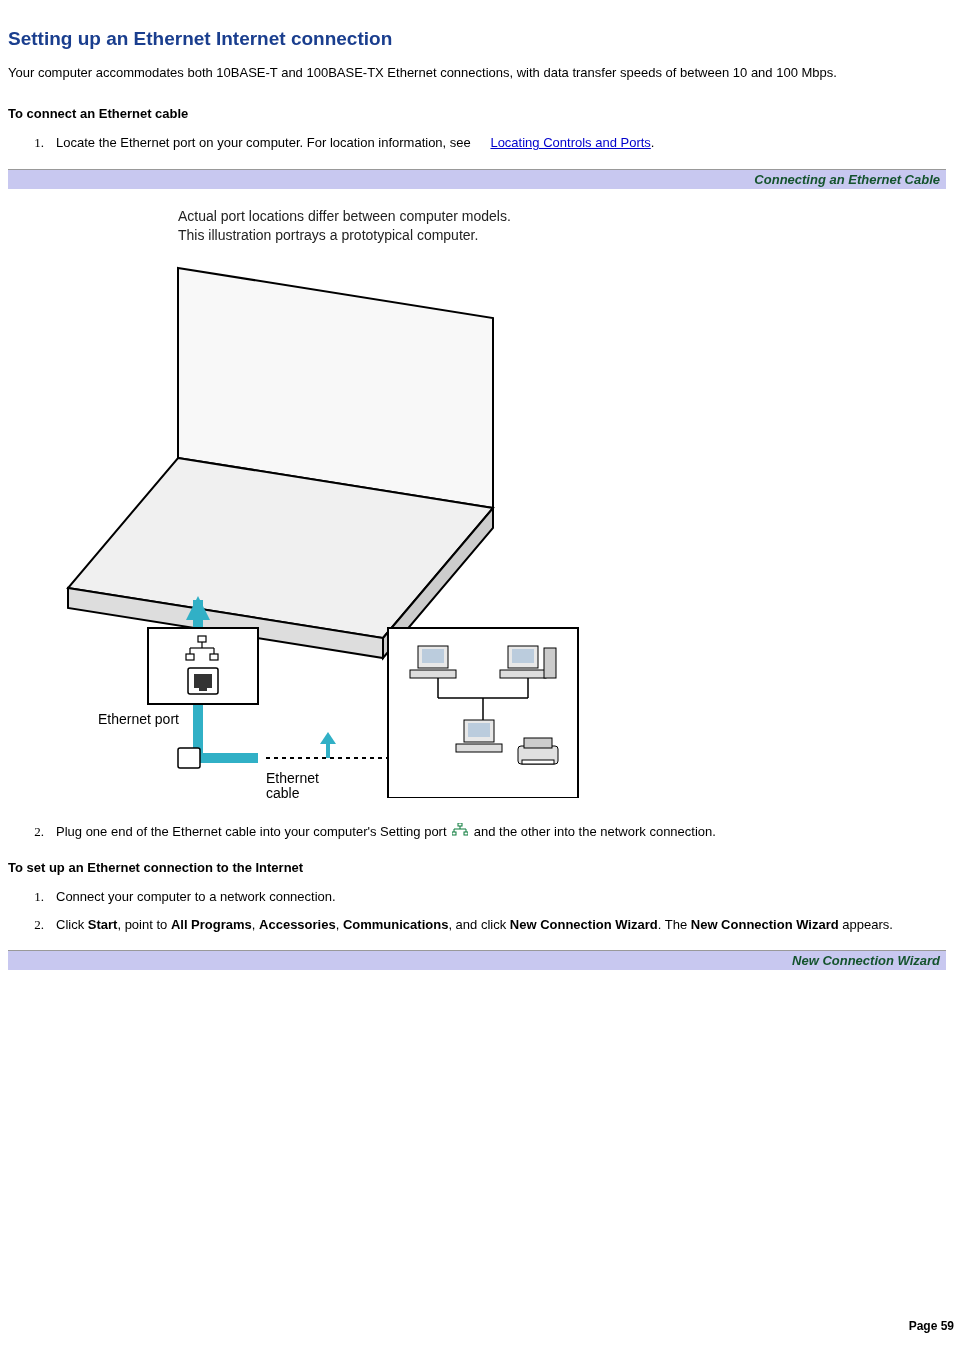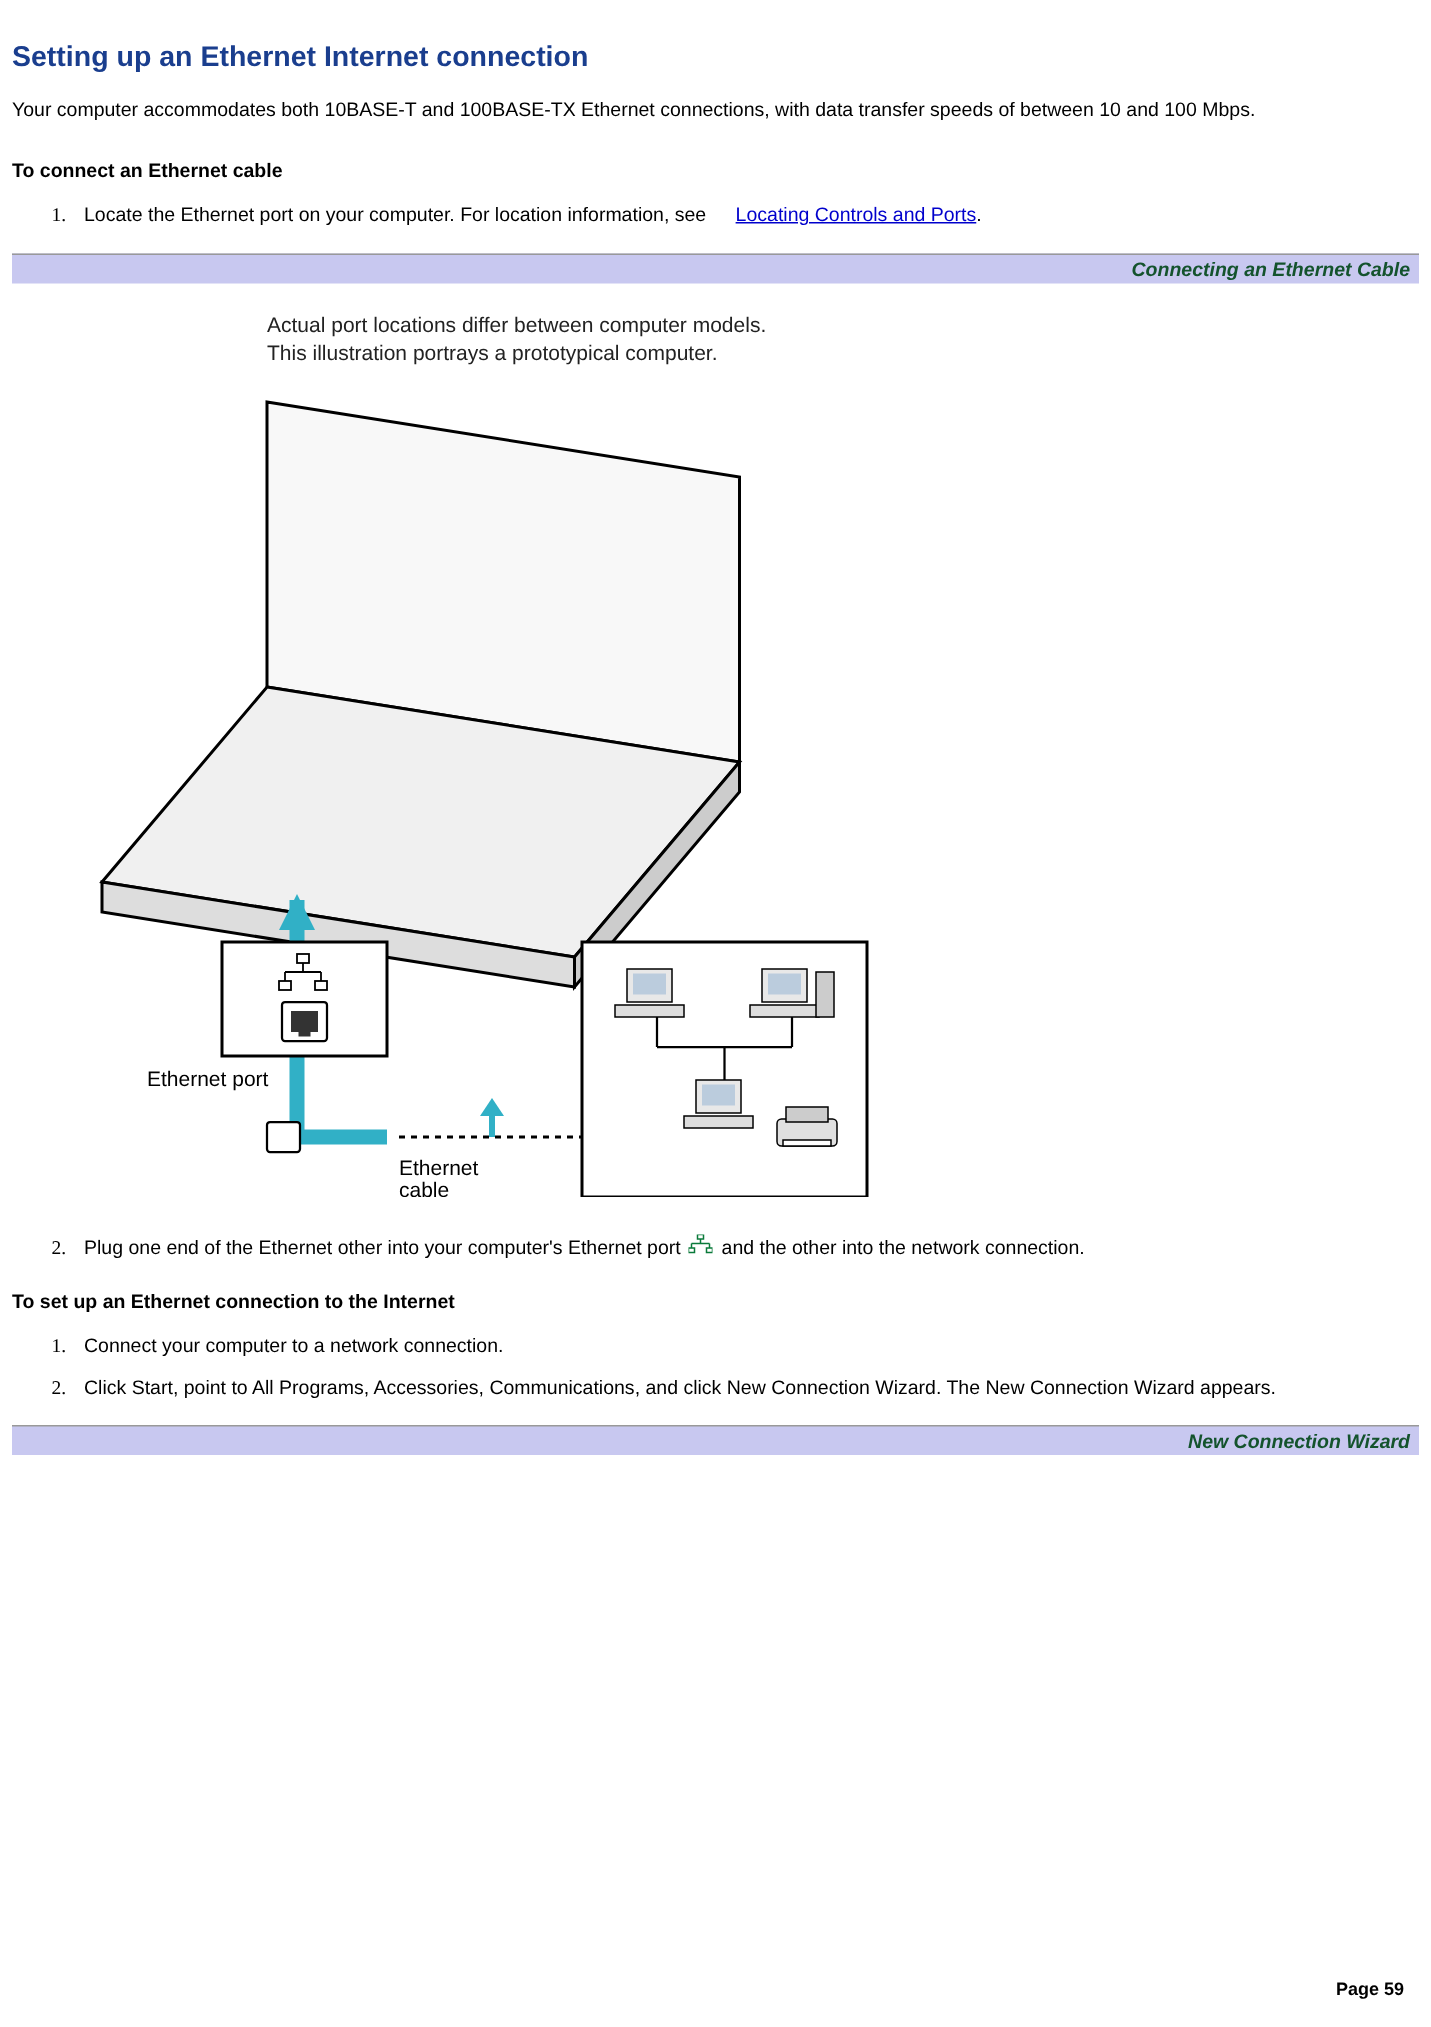--- a/index.html
+++ b/index.html
@@ -76,30 +76,30 @@
       line-height: 1.4;
     }
     .diagram {
       width: 540px;
       height: 540px;
       position: relative;
     }
     .page-footer {
       position: absolute;
       bottom: 18px;
-      right: 18px;
+      right: 0;
       font-weight: bold;
       font-size: 12px;
     }
     .ethernet-icon-inline {
       display: inline-block;
       vertical-align: middle;
       margin: 0 2px;
     }
-    .bold { font-weight: normal; }
+    .bold { font-weight: bold; }
   </style>
 </head>
 <body>
 
 <h2 class="section-title">Setting up an Ethernet Internet connection</h2>
 
 <p class="body-text">Your computer accommodates both 10BASE-T and 100BASE-TX Ethernet connections, with data transfer speeds of between 10 and 100 Mbps.</p>
 
 <p class="subheading">To connect an Ethernet cable</p>
 
@@ -200,21 +200,21 @@
       <text x="218" y="525" font-family="Arial" font-size="14" fill="#000">Ethernet</text>
       <text x="218" y="540" font-family="Arial" font-size="14" fill="#000">cable</text>
     </svg>
   </div>
 </div>
 
 <ol class="numbered" start="2">
   <li>
     <span class="num">2.</span>
     <span class="content">
-      <span>Plug one end of the Ethernet other into your computer's Ethernet port </span>
+      <span>Plug one end of the Ethernet cable into your computer's Setting port </span>
       <span class="ethernet-icon-inline">
         <svg width="16" height="14" viewBox="0 0 16 14">
           <rect x="6" y="0" width="4" height="3" fill="none" stroke="#0a7a3a" stroke-width="1"></rect>
           <line x1="8" y1="3" x2="8" y2="6" stroke="#0a7a3a" stroke-width="1"></line>
           <line x1="2" y1="6" x2="14" y2="6" stroke="#0a7a3a" stroke-width="1"></line>
           <line x1="2" y1="6" x2="2" y2="9" stroke="#0a7a3a" stroke-width="1"></line>
           <line x1="14" y1="6" x2="14" y2="9" stroke="#0a7a3a" stroke-width="1"></line>
           <rect x="0" y="9" width="4" height="3" fill="none" stroke="#0a7a3a" stroke-width="1"></rect>
           <rect x="12" y="9" width="4" height="3" fill="none" stroke="#0a7a3a" stroke-width="1"></rect>
         </svg>

